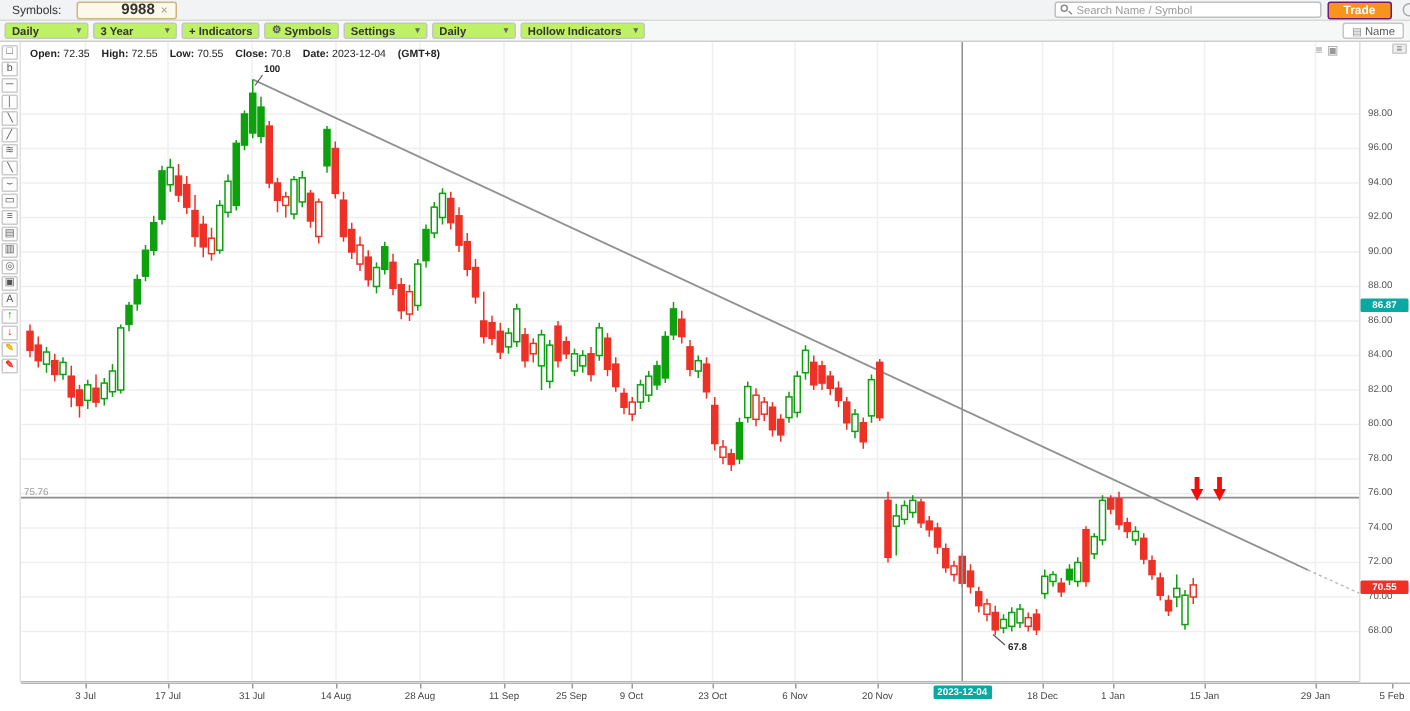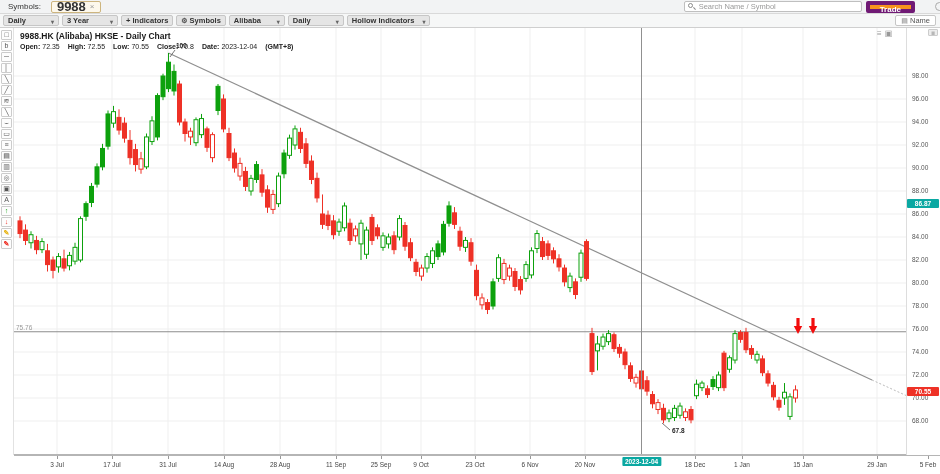--- a/index.html
+++ b/index.html
@@ -5,39 +5,39 @@
   html,body{margin:0;padding:0;background:#fff;}
   *{box-sizing:border-box;}
   .app{position:relative;width:940px;height:469px;overflow:hidden;background:#fff;
        font-family:"Liberation Sans",sans-serif;-webkit-font-smoothing:antialiased;}
   
   .topbar{position:absolute;left:0;top:0;width:940px;height:14px;background:#f2f3f4;
           border-bottom:1px solid #d9d9d9;display:flex;align-items:center;}
   .symbols-label{font-size:8px;color:#333;margin-left:8px;}
   .symtab{display:flex;align-items:center;margin-left:10px;height:12px;padding:0 5px;
           background:#fdf8ec;border:1px solid #cdb57f;border-radius:2px;}
-  .symtab .t{font-size:13px;font-weight:bold;color:#333;}
+  .symtab .t{font-size:10px;font-weight:bold;color:#333;margin-left:24px;}
   .symtab .x{font-size:8px;color:#999;margin-left:4px;cursor:pointer;}
   .spacer{flex:1;}
   .search{position:relative;display:flex;align-items:center;width:178px;height:11px;
           background:#fff;border:1px solid #bfbfbf;border-radius:2px;margin-right:4px;}
   .magwrap{position:relative;width:10px;height:9px;margin-left:2px;}
   .magc{position:absolute;left:1px;top:1px;width:5px;height:5px;border:1px solid #8a8a8a;border-radius:50%;}
   .magh{position:absolute;left:6px;top:6px;width:3px;height:1px;background:#8a8a8a;transform:rotate(45deg);}
   .search input{flex:1;border:0;outline:none;font-size:7.5px;color:#444;background:transparent;
                 font-family:"Liberation Sans",sans-serif;padding:0 2px;height:9px;}
   .search input::placeholder{color:#9a9a9a;}
-  .trade{height:12px;padding:0 10px;background:#f7941d;border:4px solid #701a75;border-radius:2px;
-         color:#fff;font-size:8px;font-weight:bold;line-height:10px;margin-right:20px;cursor:pointer;}
+  .trade{height:12px;padding:0 10px;background:#f7941d;border:1px solid #701a75;border-radius:2px;
+         color:#fff;font-size:8px;font-weight:bold;line-height:10px;margin-right:7px;cursor:pointer;}
   .ringicon{width:9px;height:9px;border:1.5px solid #aaa;border-radius:50%;margin-right:-4px;}
   
   .toolbar{position:absolute;left:0;top:14px;width:940px;height:14px;background:#f6f7f7;
            border-bottom:1px solid #cfcfcf;display:flex;align-items:center;}
-  .tbtn{display:inline-flex;align-items:flex-end;height:11px;margin-left:3px;padding:0 4px;
-        background:#e5e5e5;border:1px solid #c6c6c6;border-radius:2px;font-size:7.5px;color:#333;
+  .tbtn{display:inline-flex;align-items:flex-start;height:11px;margin-left:3px;padding:0 4px;
+        background:#bef264;border:1px solid #c6c6c6;border-radius:2px;font-size:7.5px;color:#333;
         white-space:nowrap;cursor:pointer;font-weight:bold;}
   .tbtn.dd{justify-content:space-between;min-width:56px;}
   .tbtn .caret{color:#666;font-size:6px;margin-left:8px;}
   .tbtn .gicon{color:#555;font-size:7px;margin-right:2px;}
   .savedbtn{position:absolute;right:4px;top:1px;display:inline-flex;align-items:center;height:11px;
             padding:0 5px;background:#fff;border:1px solid #c6c6c6;border-radius:2px;font-size:7.5px;
             color:#555;cursor:pointer;}
   .savedbtn .si{font-size:7px;color:#888;margin-right:2px;}
   
   .main{position:absolute;left:0;top:28px;width:940px;height:446px;background:#fff;}
@@ -101,21 +101,21 @@
           <span class="caret">▾</span>
         </button>
         <button class="tbtn">
           <span>+ Indicators</span>
         </button>
         <button class="tbtn">
           <span class="gicon">⚙</span>
           <span>Symbols</span>
         </button>
         <button class="tbtn dd">
-          <span>Alibaba</span>
+          <span>Settings</span>
           <span class="caret">▾</span>
         </button>
         <button class="tbtn dd">
           <span>Daily</span>
           <span class="caret">▾</span>
         </button>
         <button class="tbtn dd">
           <span>Hollow Indicators</span>
           <span class="caret">▾</span>
         </button>
@@ -770,21 +770,20 @@
         <g>
           <line x1="170" y1="57" x2="175" y2="50" stroke="#555" stroke-width="0.8"></line>
           <text x="176" y="48" font-size="6.5" font-weight="bold" fill="#222" font-family="&quot;Liberation Sans&quot;,sans-serif">100</text>
           <line x1="662" y1="423" x2="670" y2="430" stroke="#555" stroke-width="0.8"></line>
           <text x="672" y="433" font-size="6.5" font-weight="bold" fill="#222" font-family="&quot;Liberation Sans&quot;,sans-serif">67.8</text>
         </g>
         <line x1="14" y1="454.5" x2="906" y2="454.5" stroke="#b5b5b5" stroke-width="1"></line>
       </svg>
 
     <div class="titlebox">
-      <div class="charttitle">9988.HK (Alibaba) HKSE - Daily Chart</div>
       <div class="ohlc">
         <b>Open:</b><span class="v">72.35</span>
         <b>High:</b><span class="v">72.55</span>
         <b>Low:</b><span class="v">70.55</span>
         <b>Close:</b><span class="v">70.8</span>
         <b>Date:</b><span class="v">2023-12-04</span>
         <b>(GMT+8)</b>
       </div>
     </div>
 

